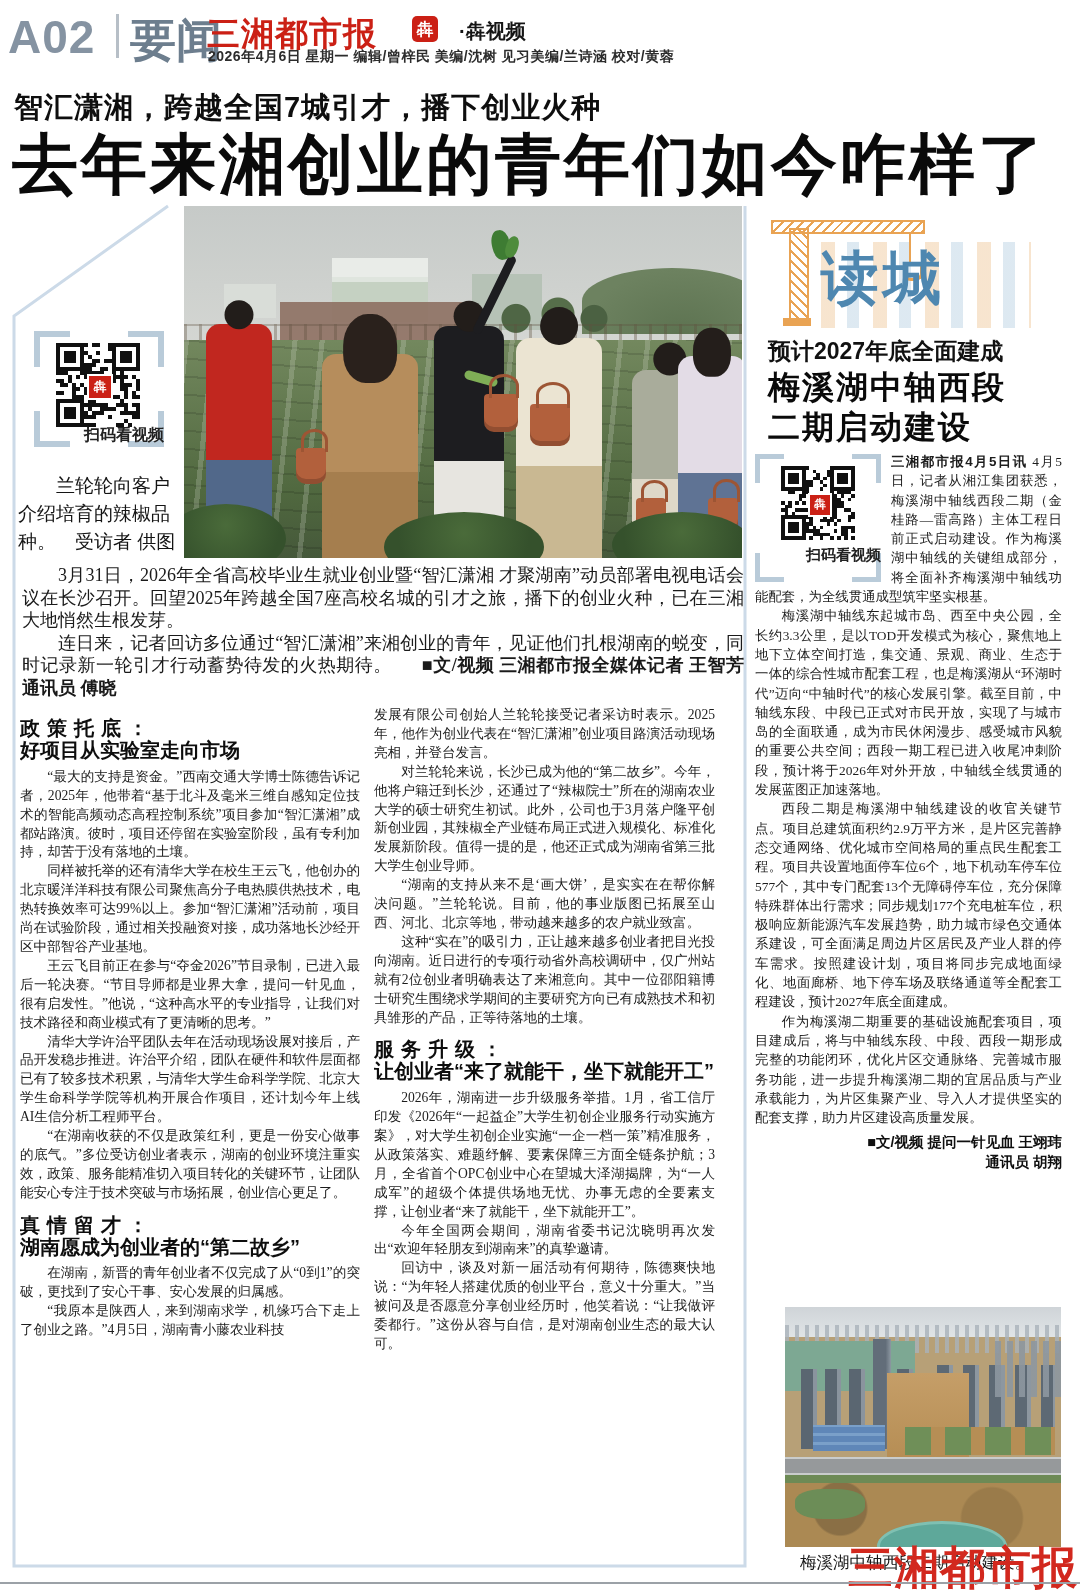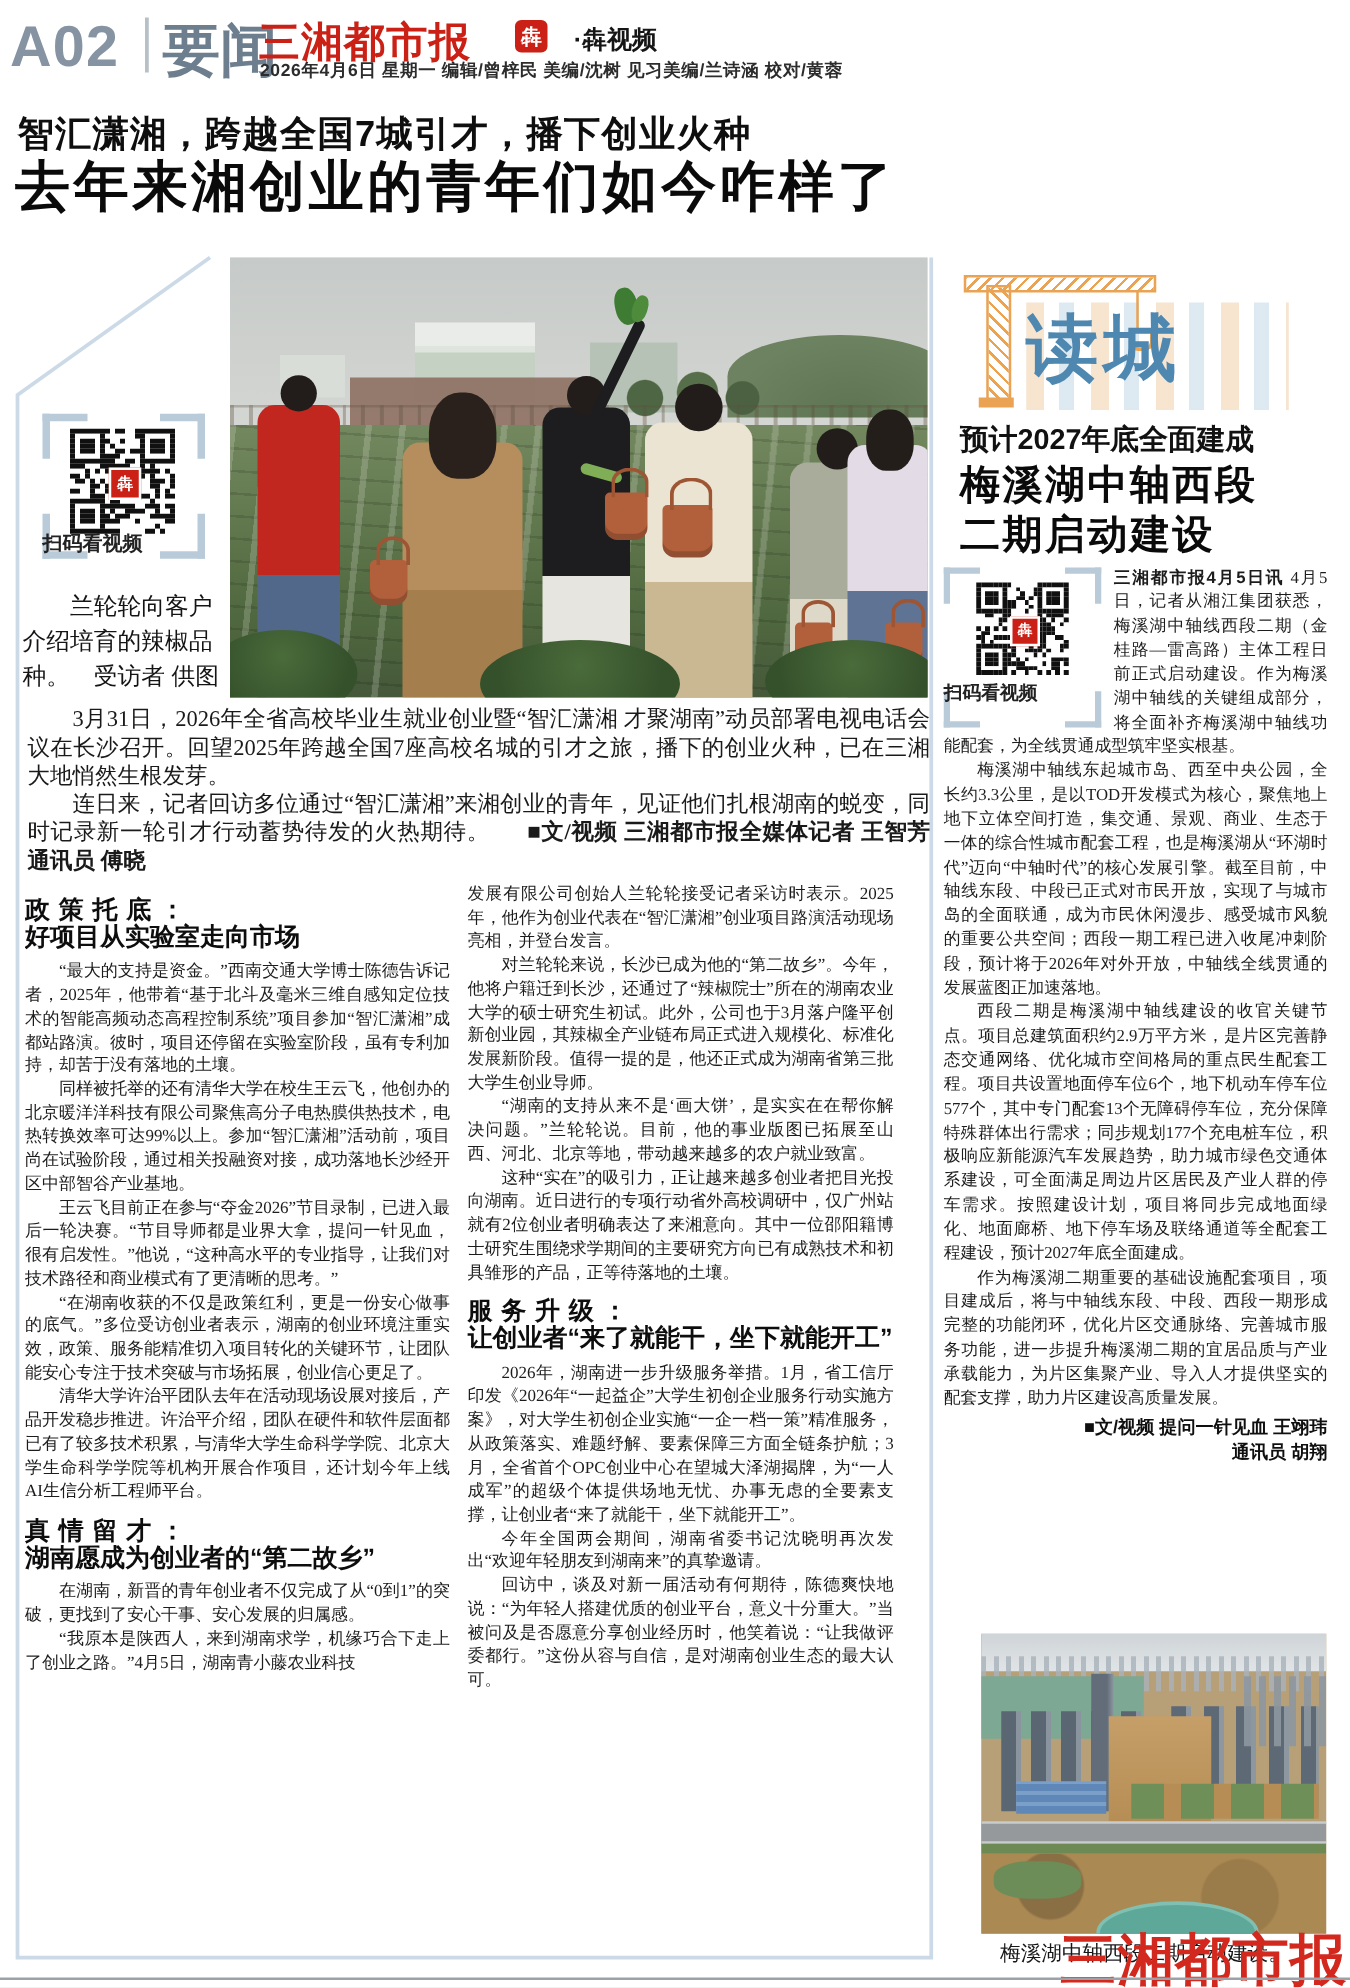--- a/index.html
+++ b/index.html
@@ -9,21 +9,21 @@
   .edition{position:absolute;left:8px;top:10px;font-size:46px;font-weight:900;color:#8593a2;letter-spacing:1px;}
   .hdr-bar{position:absolute;left:116px;top:14px;width:3px;height:44px;background:#b7bfc7;}
   .section-name{position:absolute;left:130px;top:10px;font-size:46px;font-weight:900;color:#6d7e8e;}
   .masthead{position:absolute;left:207px;top:12px;font-size:33px;font-weight:900;color:#cb2015;letter-spacing:1px;}
   .video-icon{position:absolute;left:412px;top:16px;width:26px;height:26px;background:#cb2015;border-radius:5px;
               color:#fff;font-size:17px;font-weight:900;display:flex;align-items:center;justify-content:center;}
   .video-brand{position:absolute;left:459px;top:18px;font-size:20px;font-weight:800;color:#151515;}
   .dateline{position:absolute;left:208px;top:48px;font-size:14px;font-weight:600;color:#2c2c2c;letter-spacing:.5px;}
   
   .kicker{position:absolute;left:14px;top:88px;font-size:29px;font-weight:600;color:#0e0e0e;letter-spacing:1px;}
-  .main-title{position:absolute;left:12px;top:120px;width:1060px;font-size:44px;font-weight:900;color:#0a0a0a;
+  .main-title{position:absolute;left:12px;top:120px;width:1060px;font-size:66px;font-weight:900;color:#0a0a0a;
               letter-spacing:3px;white-space:nowrap;}
   
   .frame-svg{position:absolute;left:0;top:0;pointer-events:none;}
   
   .photo{position:absolute;left:184px;top:206px;width:558px;height:352px;overflow:hidden;background:#c9cdca;}
   .sky{position:absolute;inset:0 0 55% 0;background:linear-gradient(#c6cac8,#d6d8d4);}
   .bldg{position:absolute;}
   .field{position:absolute;left:0;right:0;bottom:0;height:62%;
          background:linear-gradient(#73885e,#50683f 70%,#45583a);}
   .rows{position:absolute;left:0;right:0;bottom:0;height:62%;
@@ -49,21 +49,21 @@
   .bracket{position:absolute;width:30px;height:30px;border:6px solid #b9cbd9;}
   .bk-tl{left:0;top:0;border-right:none;border-bottom:none;}
   .bk-tr{right:0;top:0;border-left:none;border-bottom:none;}
   .bk-bl{left:0;bottom:0;border-right:none;border-top:none;}
   .bk-br{right:0;bottom:0;border-left:none;border-top:none;}
   .qr{position:absolute;display:grid;grid-template-columns:repeat(21,1fr);grid-template-rows:repeat(21,1fr);
       background:#fff;}
   .qr i{background:#fff;} .qr i.on{background:#101010;}
   .qr-logo{position:absolute;background:#cb2015;border:2px solid #fff;color:#fff;font-weight:900;
            display:flex;align-items:center;justify-content:center;}
-  .qr-label{position:absolute;text-align:left;font-weight:600;color:#222;}
+  .qr-label{position:absolute;text-align:right;font-weight:600;color:#222;}
   .photo-cap-left{position:absolute;left:18px;top:472px;width:158px;font-size:19px;line-height:28px;
                   color:#141414;text-indent:2em;}
   
   .intro{position:absolute;left:22px;top:564px;width:722px;font-size:18px;line-height:22.5px;
          color:#1a1a1a;text-align:justify;font-family:Liberation Serif, serif;}
   .intro p{margin:0;text-indent:2em;}
   .intro .by{font-weight:800;padding-left:30px;}
   
   .col{position:absolute;top:706px;height:858px;overflow:hidden;font-family:"Liberation Serif",serif;
        font-size:13.6px;line-height:18.9px;color:#1c1c1c;text-align:justify;}
@@ -636,26 +636,26 @@
         <p class="ptext">同样被托举的还有清华大学在校生王云飞，他创办的北京暖洋洋科技有限公司聚焦高分子电热膜供热技术，电热转换效率可达99%以上。参加“智汇潇湘”活动前，项目尚在试验阶段，通过相关投融资对接，成功落地长沙经开区中部智谷产业基地。</p>
       </div>
 
       <div class="item b-p">
 
         <p class="ptext">王云飞目前正在参与“夺金2026”节目录制，已进入最后一轮决赛。“节目导师都是业界大拿，提问一针见血，很有启发性。”他说，“这种高水平的专业指导，让我们对技术路径和商业模式有了更清晰的思考。”</p>
       </div>
 
       <div class="item b-p">
 
+        <p class="ptext">清华大学许治平团队去年在活动现场设展对接后，产品开发稳步推进。许治平介绍，团队在硬件和软件层面都已有了较多技术积累，与清华大学生命科学学院、北京大学生命科学学院等机构开展合作项目，还计划今年上线AI生信分析工程师平台。</p>
+      </div>
+
+      <div class="item b-p">
+
         <p class="ptext">“在湖南收获的不仅是政策红利，更是一份安心做事的底气。”多位受访创业者表示，湖南的创业环境注重实效，政策、服务能精准切入项目转化的关键环节，让团队能安心专注于技术突破与市场拓展，创业信心更足了。</p>
-      </div>
-
-      <div class="item b-p">
-
-        <p class="ptext">清华大学许治平团队去年在活动现场设展对接后，产品开发稳步推进。许治平介绍，团队在硬件和软件层面都已有了较多技术积累，与清华大学生命科学学院、北京大学生命科学学院等机构开展合作项目，还计划今年上线AI生信分析工程师平台。</p>
       </div>
 
       <div class="item b-sub">
         <div class="sub-l1">真情留才：</div>
         <div class="sub-l2">湖南愿成为创业者的“第二故乡”</div>
 
       </div>
 
       <div class="item b-p">
 

